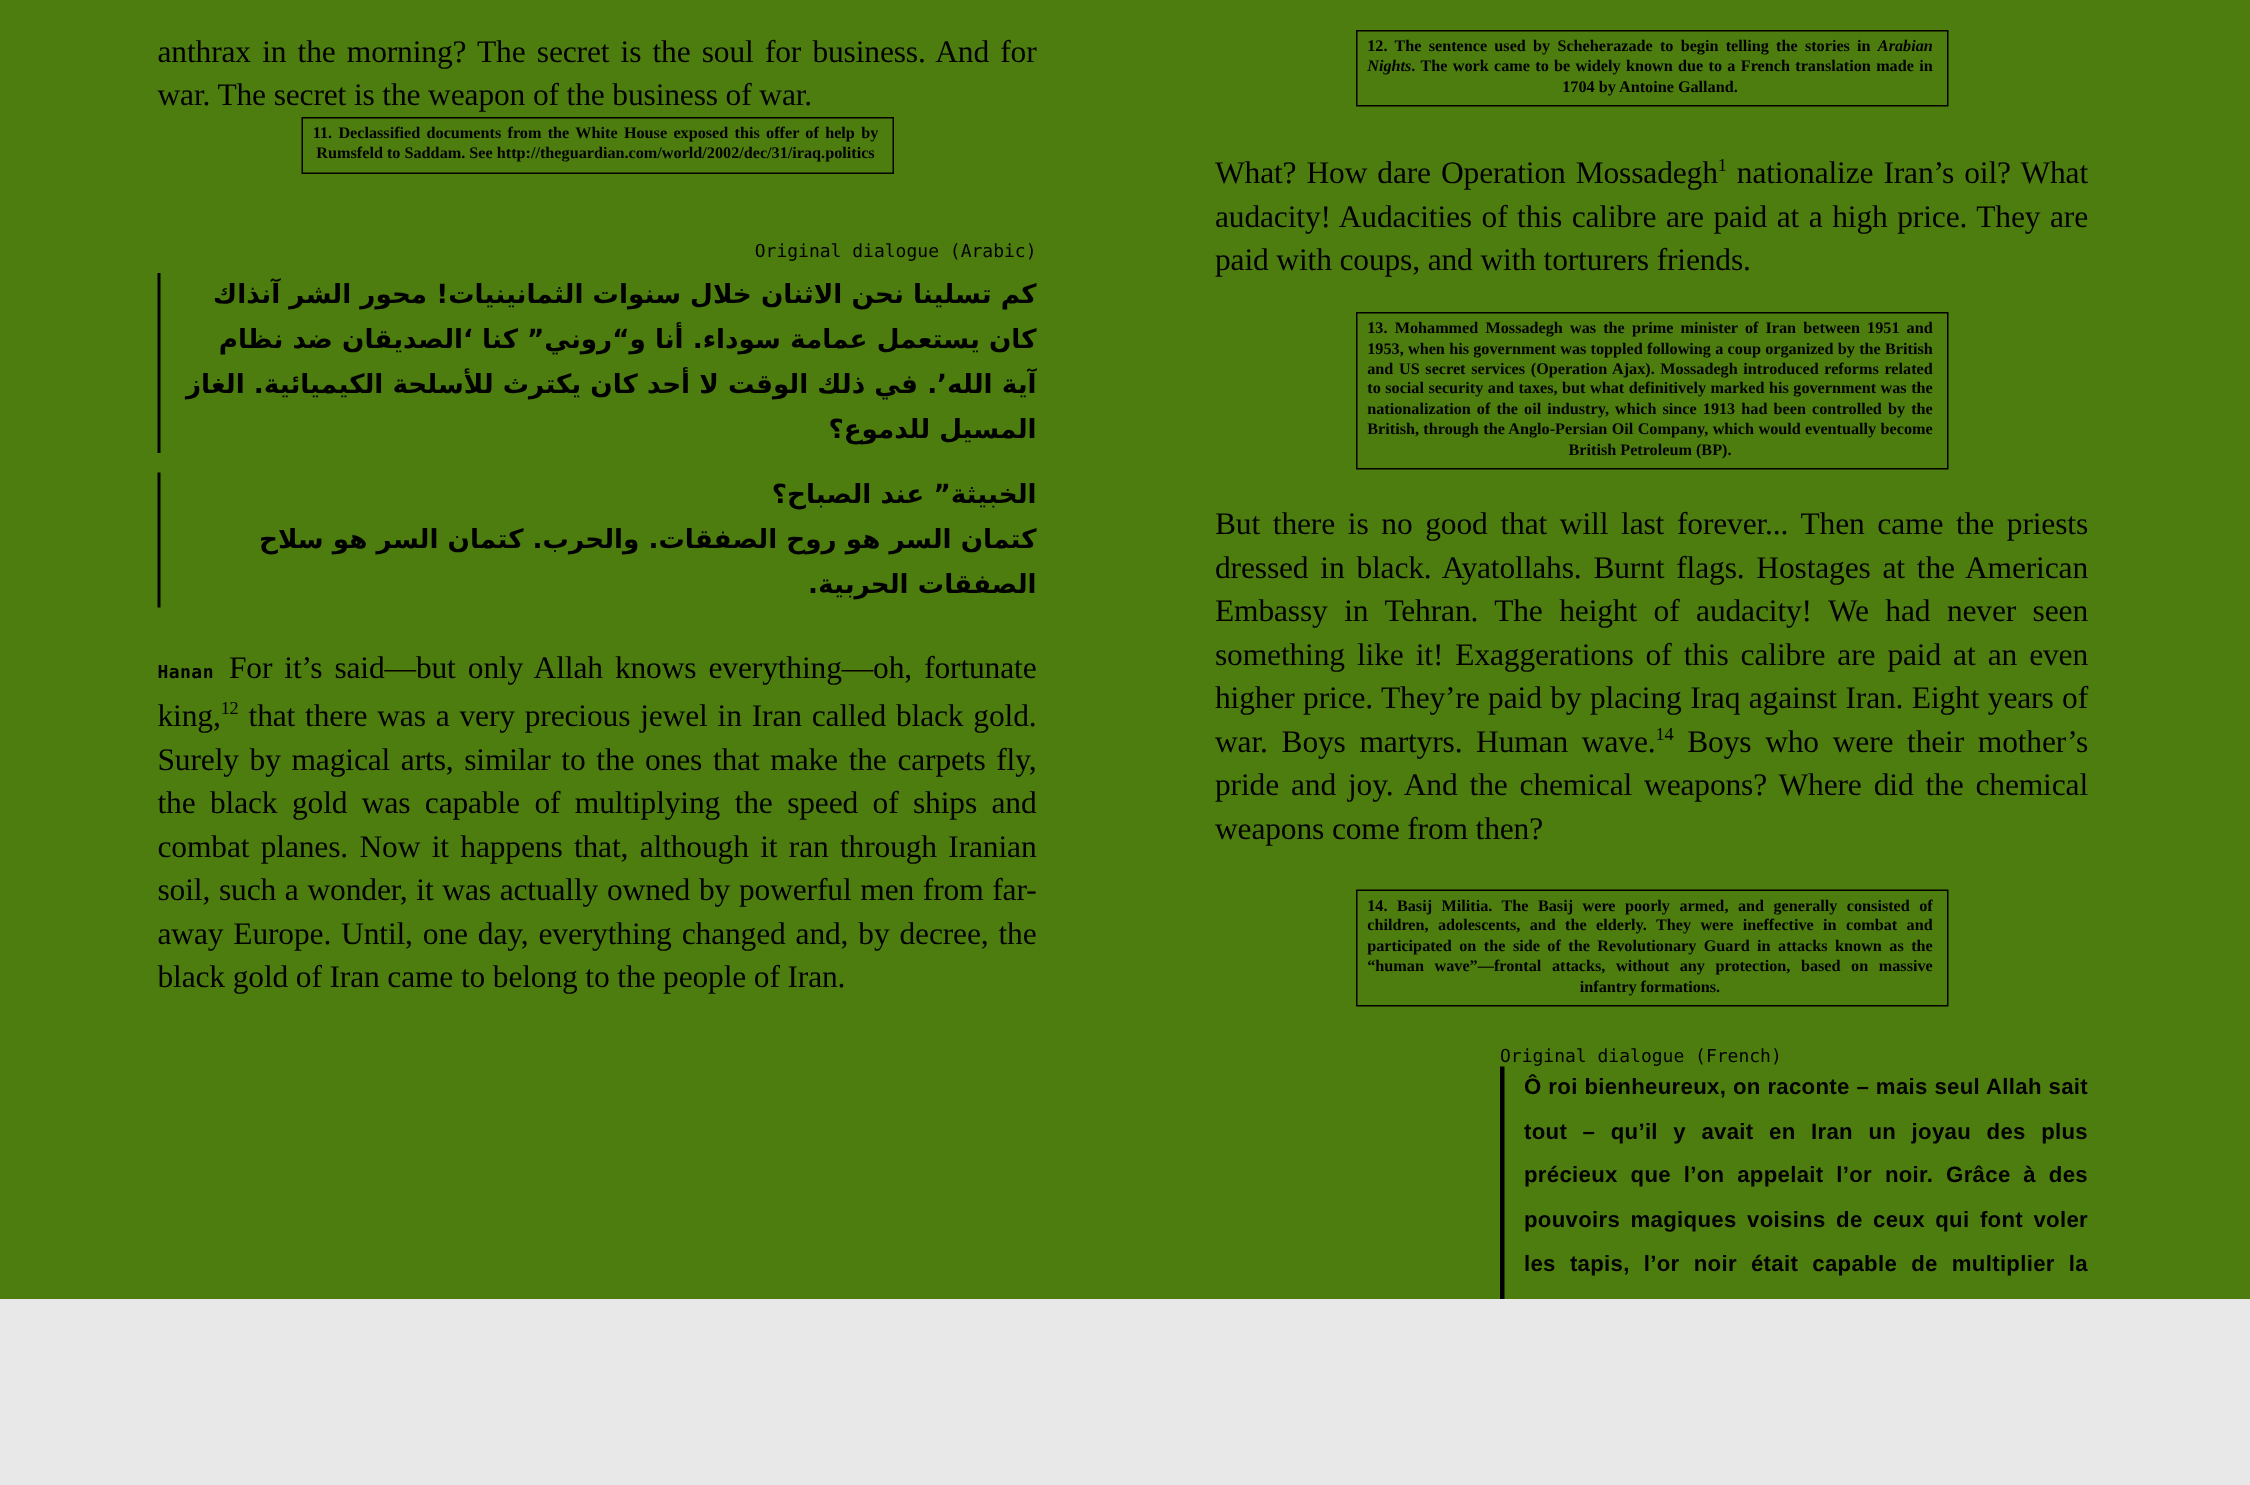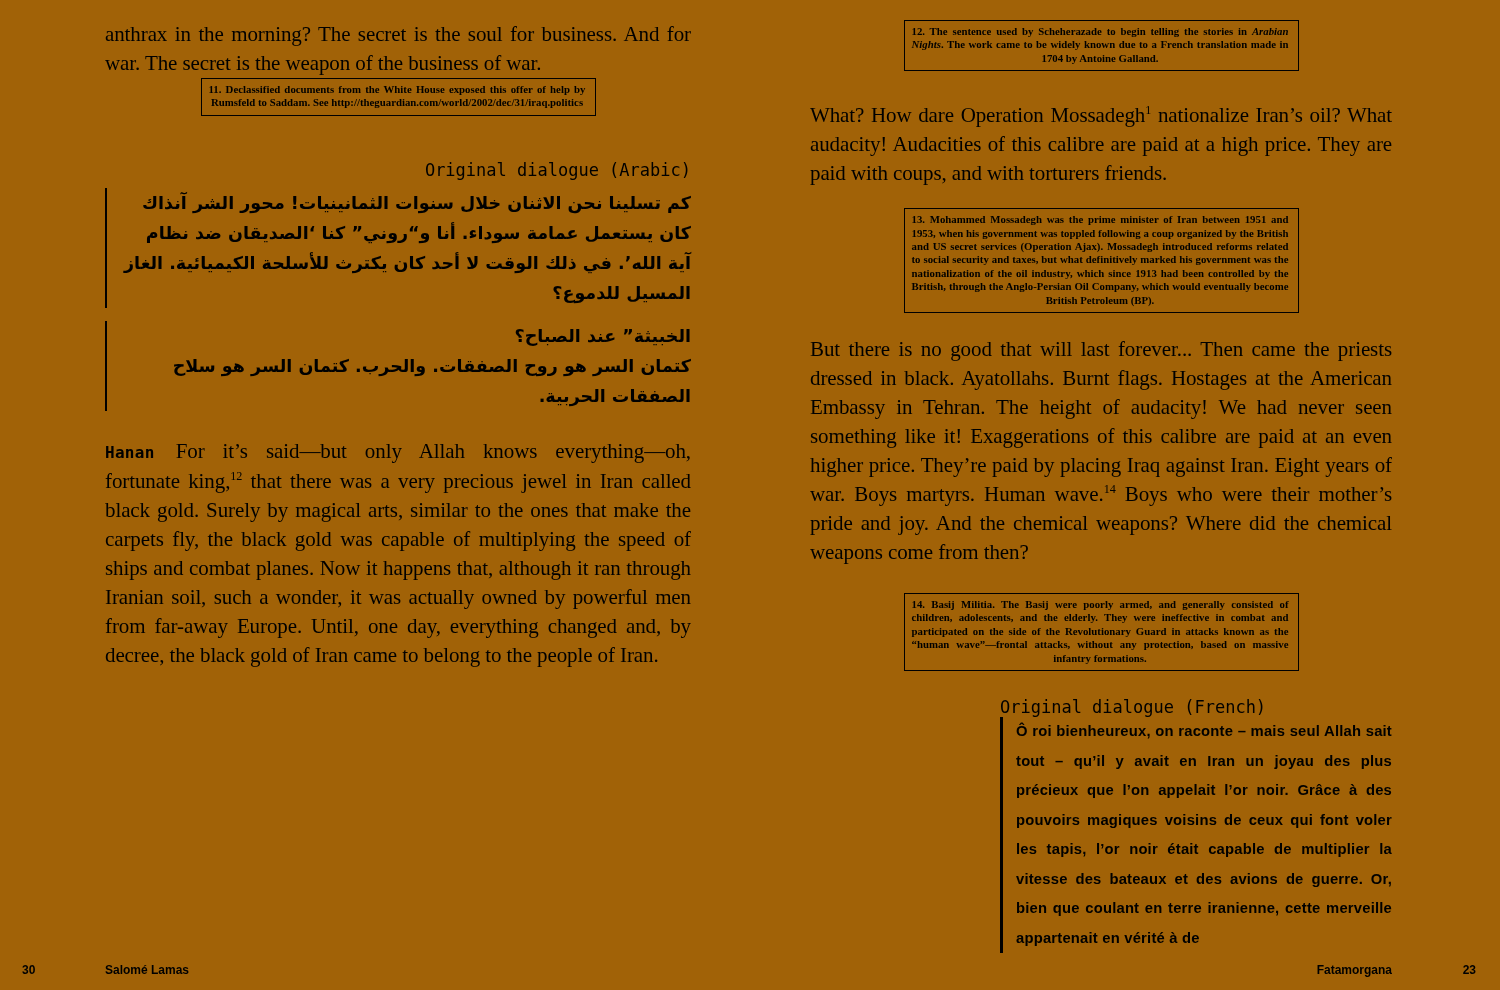--- a/index.html
+++ b/index.html
@@ -1,22 +1,22 @@
 <!DOCTYPE html>
 <html><head>
 <meta charset="utf-8">
 <style>
   * { margin: 0; padding: 0; box-sizing: border-box; }
   html, body { background: #e8e8e8; }
   body { font-family: "Liberation Serif", serif; color: #000; }
   .spread {
     position: relative;
     width: 1500px;
-    height: 990px;
-    background: #a16207;
+    height: 866px;
+    background: #4d7c0f;
     overflow: hidden;
   }
   .col-left  { position: absolute; left: 105px; top: 20px; width: 586px; }
   .col-right { position: absolute; left: 810px; top: 20px; width: 582px; }
 
   .body-text {
     font-size: 21px;
     line-height: 29px;
     text-align: justify;
     letter-spacing: -0.1px;
@@ -33,21 +33,21 @@
     font-weight: bold;
     font-size: 10.8px;
     line-height: 13.4px;
     text-align: justify;
     text-align-last: center;
   }
   .footnote-box .ital { font-style: italic; }
 
   .mono-label {
     font-family: "DejaVu Sans Mono", monospace;
-    font-size: 17px;
+    font-size: 12px;
     letter-spacing: 0;
   }
   .arabic-label { text-align: right; margin-top: 44px; }
 
   .arabic-block { margin-top: 8px; }
   .arabic-para {
     direction: rtl;
     text-align: right;
     font-family: "DejaVu Sans", sans-serif;
     font-weight: bold;
@@ -56,22 +56,22 @@
     border-left: 2.5px solid #000;
     padding-left: 14px;
     margin-bottom: 13px;
     white-space: pre-line;
   }
 
   .hanan-para { margin-top: 26px; }
   .speaker {
     font-family: "DejaVu Sans Mono", monospace;
     font-weight: bold;
-    font-size: 16px;
-    margin-right: 21px;
+    font-size: 12px;
+    margin-right: 10px;
     letter-spacing: 0.3px;
   }
 
   .fn12 { margin-top: 0; }
   .para-1 { margin-top: 30px; }
   .fn13 { margin-top: 20px; }
   .para-2 { margin-top: 22px; }
   .fn14 { margin-top: 26px; }
 
   .french-label { margin-top: 26px; margin-left: 190px; }

